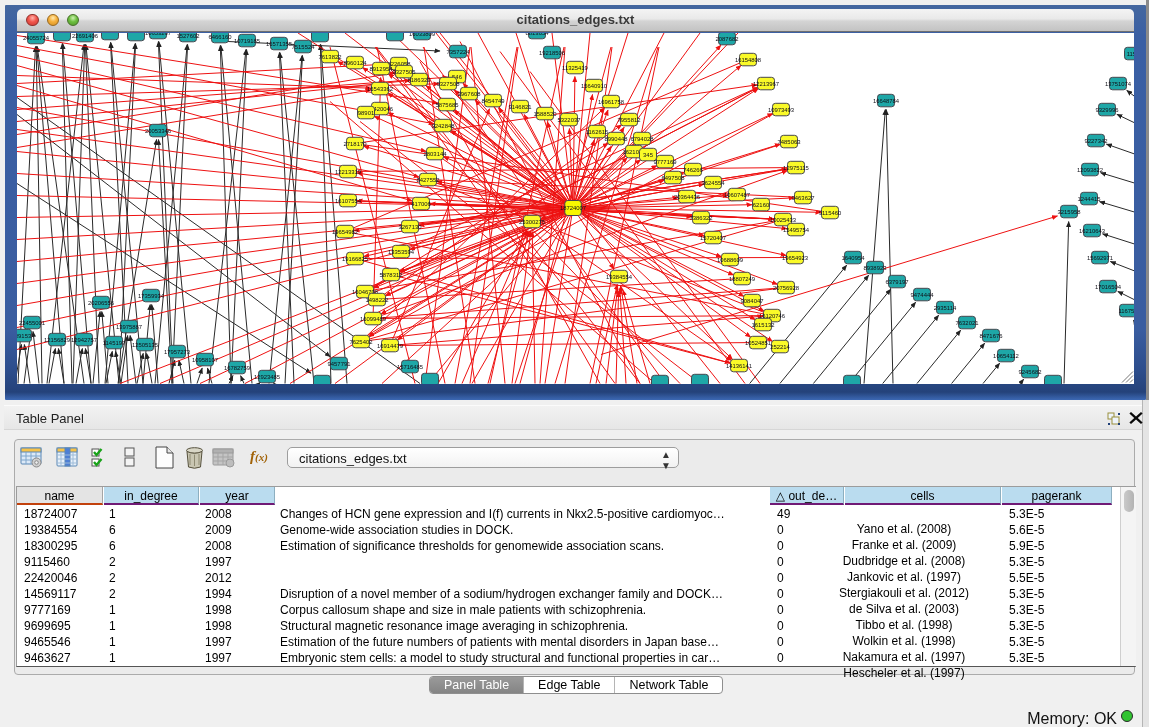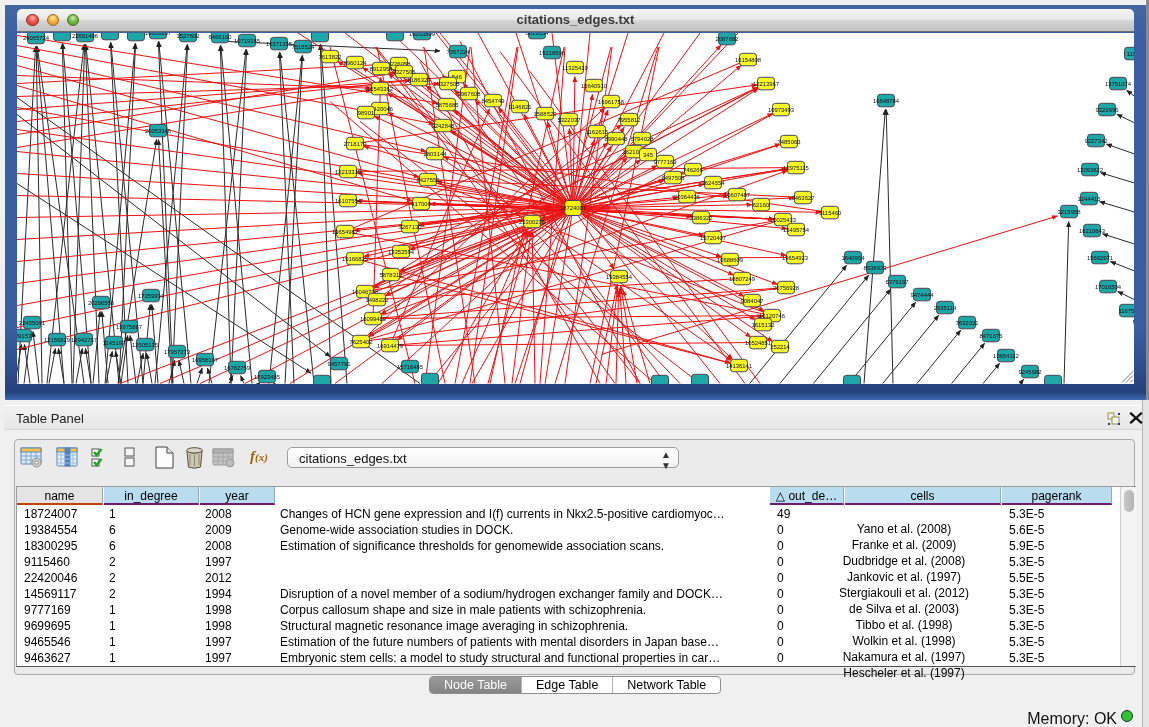--- a/index.html
+++ b/index.html
@@ -788,18 +788,18 @@
           <div class="c4">0</div>
           <div class="c5">Hescheler et al. (1997)</div>
           <div class="c6">5.3E‑5</div>
         </div>
   </div>
   <div id="vscroll">
         <div class="thumb"></div>
       </div>
 </div>
 <div id="tabs">
-      <div class="sel">Node Table</div>
+      <div class="sel">Panel Table</div>
       <div class="d">Edge Table</div>
       <div class="d">Network Table</div>
     </div>
 <div id="status">Memory: OK</div>
 <div id="memdot"></div>
 </div>
 </body></html>

